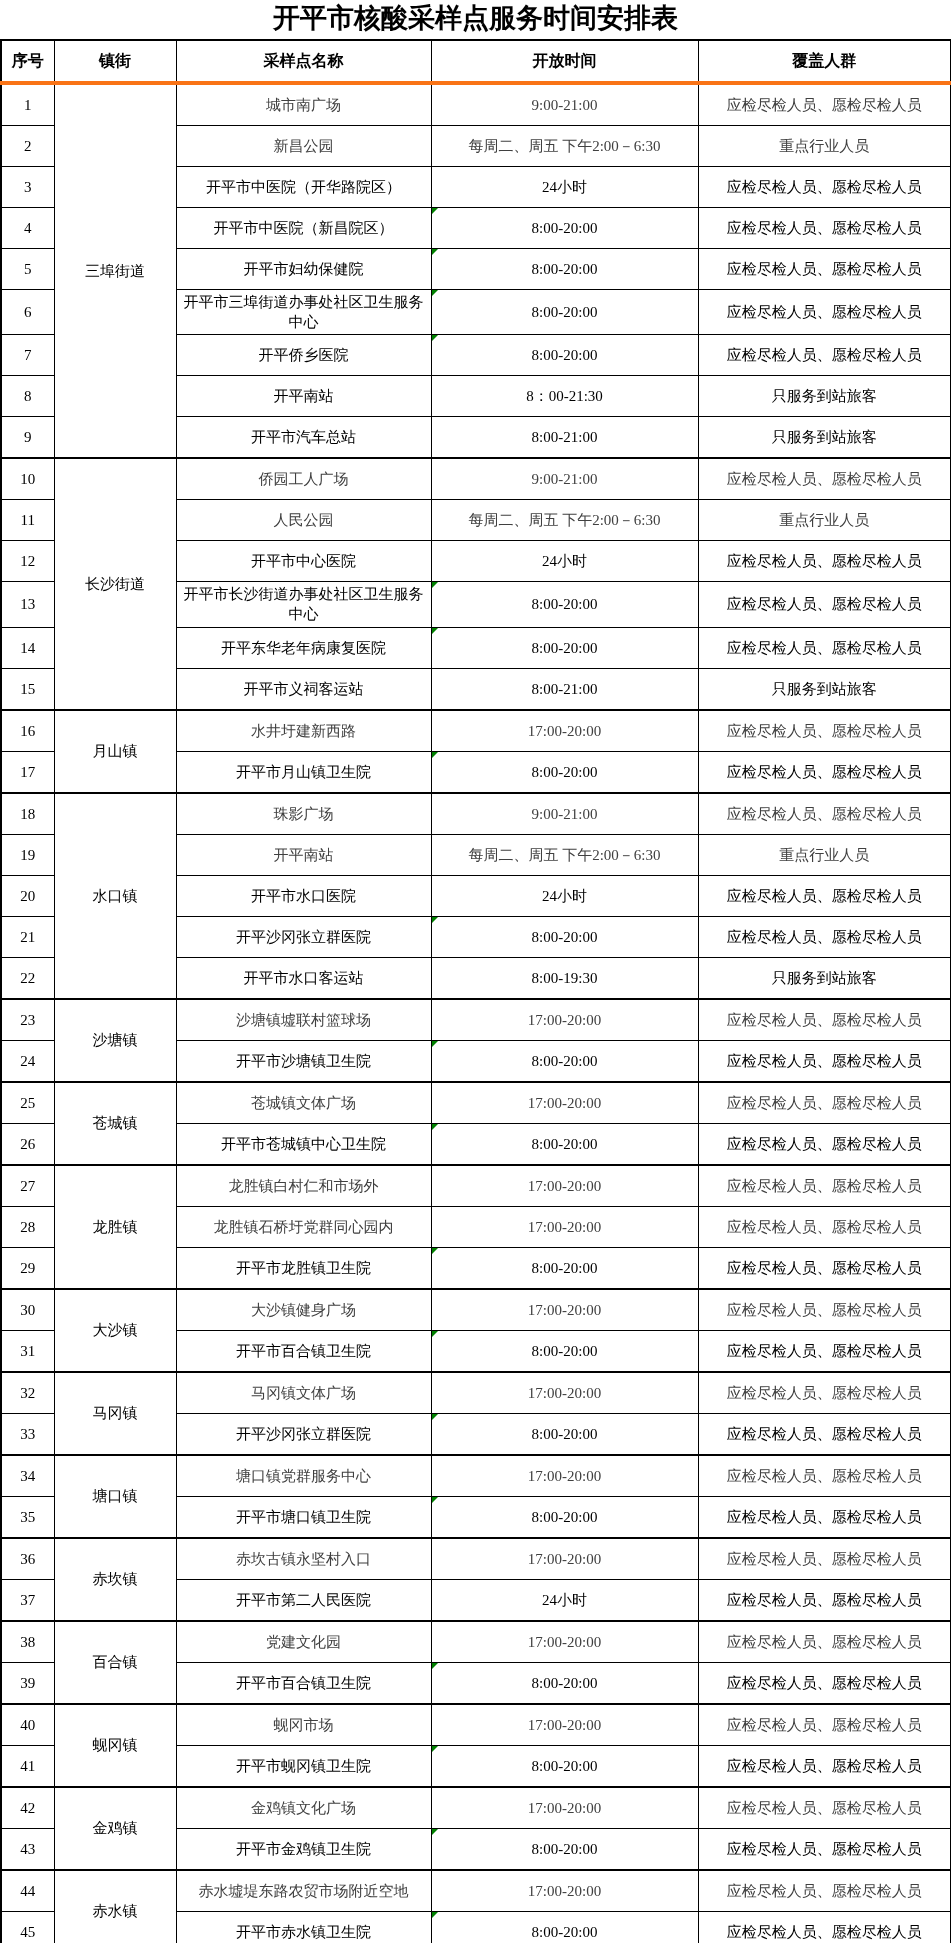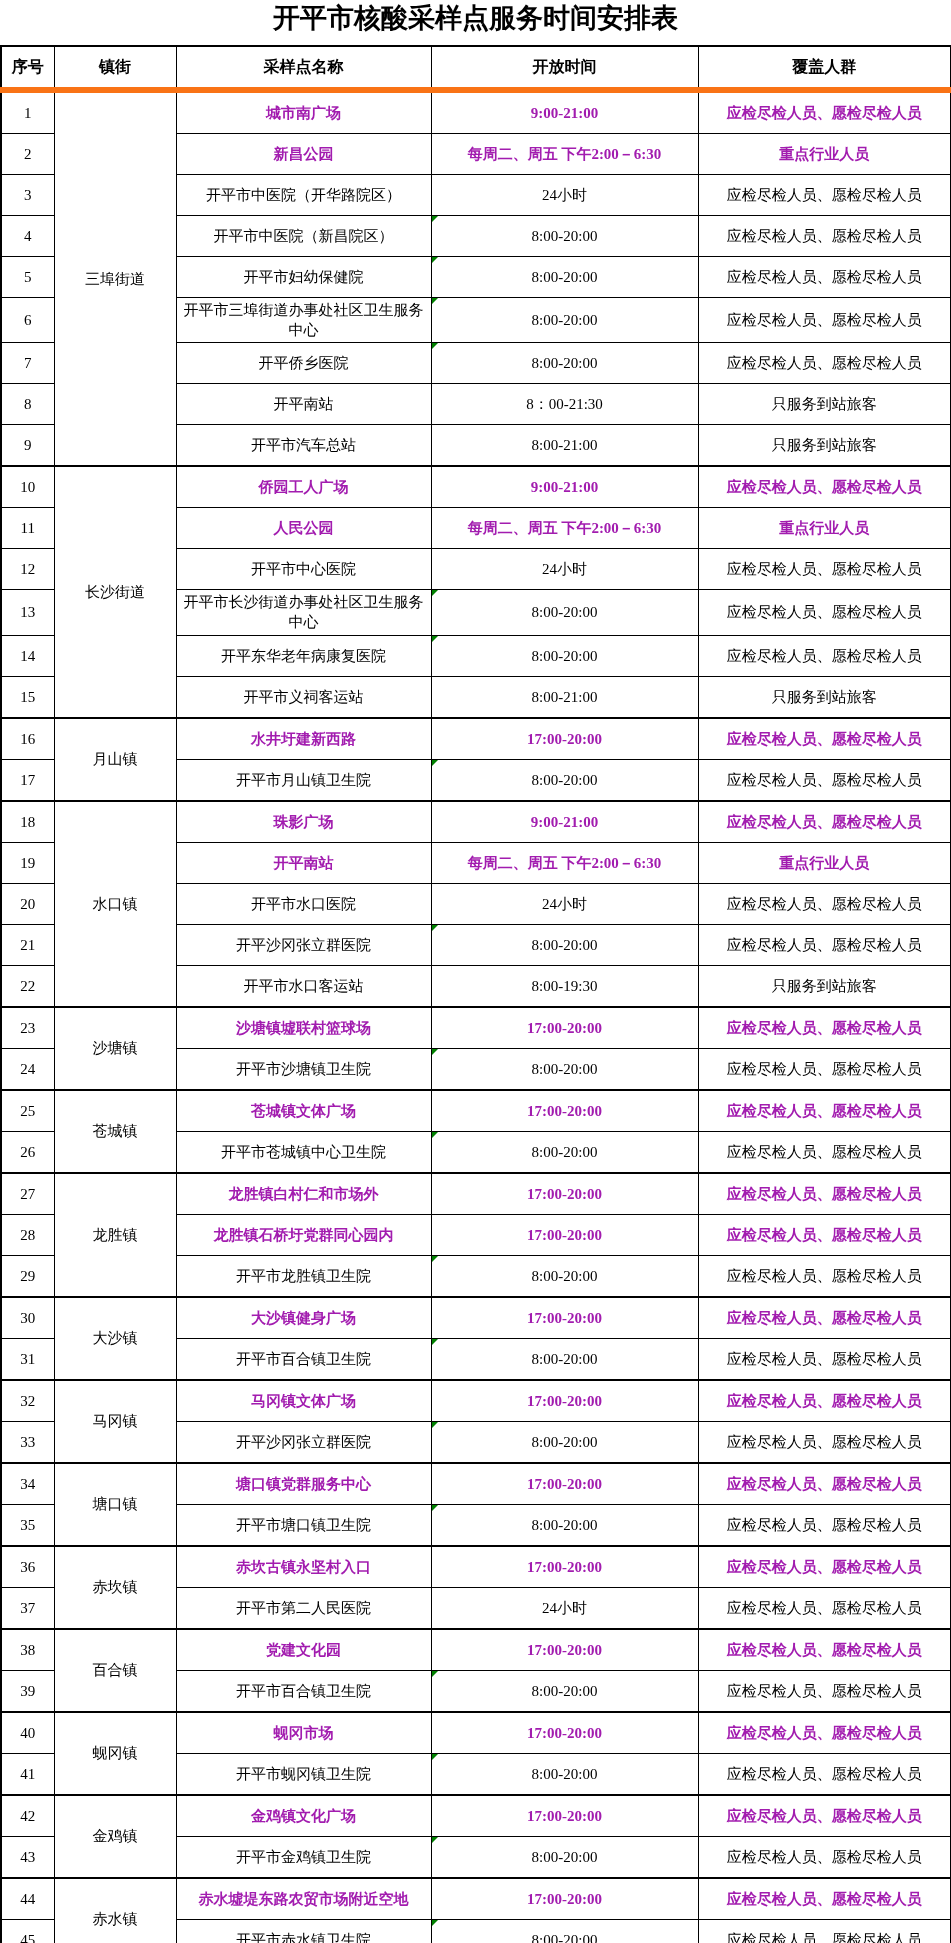--- a/index.html
+++ b/index.html
@@ -1,41 +1,41 @@
 <!DOCTYPE html>
 <html><head>
 <meta charset="utf-8">
 <style>
   html, body { margin: 0; padding: 0; background: #ffffff; }
   body { width: 951px; font-family: "Liberation Serif", serif; color: #000000; }
   .page { width: 951px; }
   .title {
     text-align: center; font-weight: bold; font-size: 27px;
-    padding: 4px 0 11px 0; line-height: 1.1; color: #000000;
+    padding: 4px 0 5px 0; line-height: 1.1; color: #000000;
   }
   table.schedule {
     border-collapse: collapse; table-layout: fixed;
     width: 950px; margin: 0; border: 2px solid #000000;
   }
   col.c-no   { width: 53px; }
   col.c-town { width: 122px; }
   col.c-name { width: 255px; }
   col.c-time { width: 267px; }
   col.c-cov  { width: 253px; }
   th, td {
     border: 1px solid #000000;
     text-align: center; vertical-align: middle;
     padding: 2px 5px; line-height: 1.35;
     font-size: 15px; overflow: hidden;
   }
-  thead th { font-weight: bold; font-size: 16px; height: 36px; border-bottom: 6px solid #f97316; }
+  thead th { font-weight: bold; font-size: 16px; height: 36px; border-bottom: 4px solid #f97316; }
   tbody td { height: 36px; }
   tr.group-start td { border-top: 2px solid #000000; }
   td.col-town { border-top: 2px solid #000000; margin-left: 8px; }
-  td.red { color: #a21caf; font-weight: bold; }
+  td.red { color: #404040; }
   td.col-time { position: relative; margin-left: 24px; }
   .tri {
     position: absolute; top: 0; left: 0; width: 0; height: 0;
     border-top: 6px solid #008000; border-right: 6px solid transparent;
   }
 </style>
 </head>
 <body>
 
 <div class="page">

